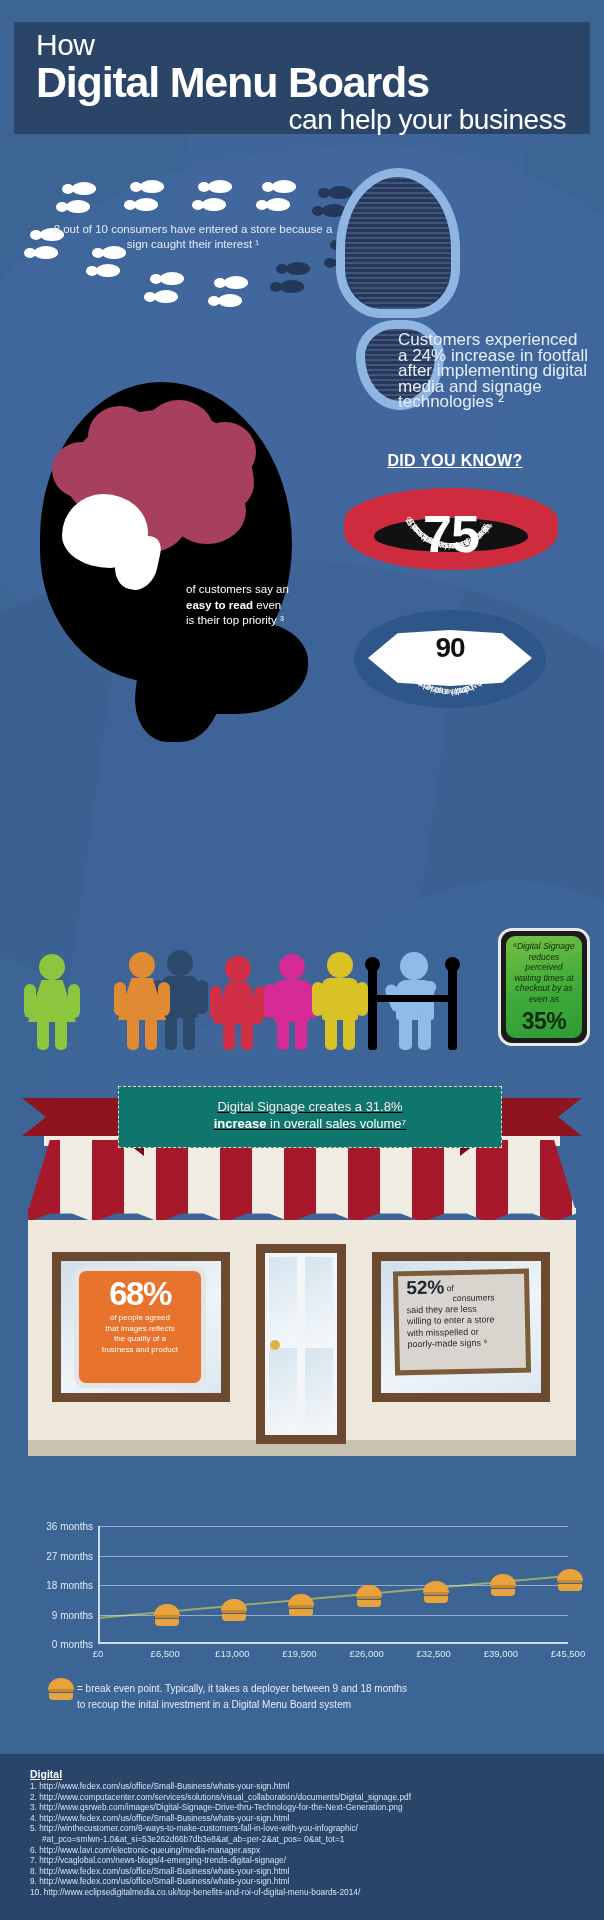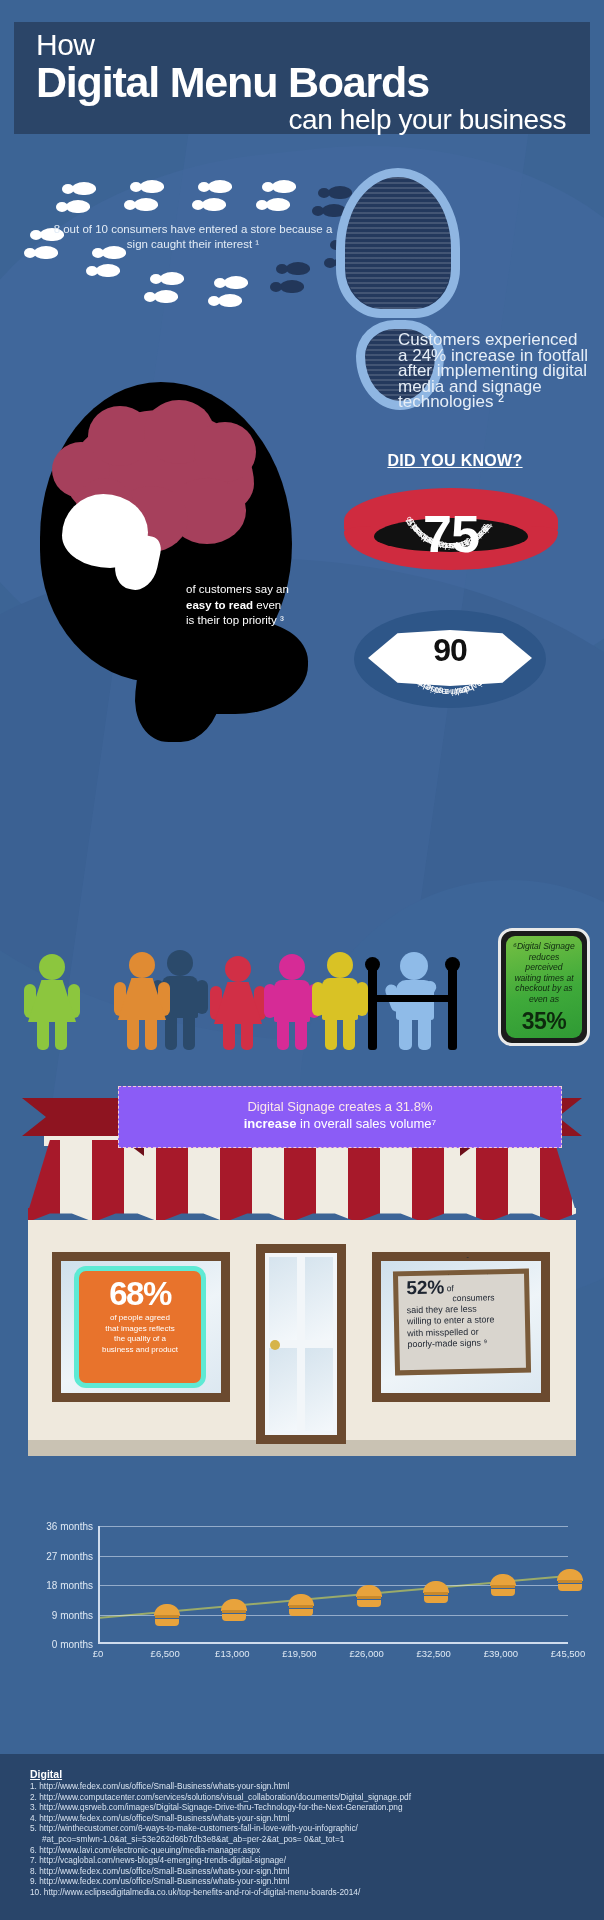--- a/index.html
+++ b/index.html
@@ -100,21 +100,21 @@
   .n75 { position:absolute; left:0; top:0; width:226px; text-align:center; top:22px;
     color:#fff; font-size:52px; font-weight:bold; letter-spacing:-1px; z-index:7; }
 
   
   .eye { position:absolute; left:342px; top:608px; width:216px; height:104px; z-index:5; }
   .eye-bg { position:absolute; left:12px; top:2px; width:192px; height:98px; background:#2e5688;
     border-radius:50%; }
   .eye-white2 { position:absolute; left:26px; top:22px; width:164px; height:56px; background:#fff;
     clip-path:polygon(0 50%, 18% 6%, 50% 0, 82% 6%, 100% 50%, 82% 94%, 50% 100%, 18% 94%); }
   .n90 { position:absolute; left:0; top:24px; width:216px; text-align:center;
-    color:#111; font-size:32px; font-weight:bold; letter-spacing:-1px; z-index:7; }
+    color:#111; font-size:28px; font-weight:bold; letter-spacing:-1px; z-index:7; }
 
   .curve-text { position:absolute; z-index:8; color:#fff; }
   .curve-text span { position:absolute; font-size:9.5px; transform-origin:0 0; white-space:nowrap; }
 
   
   .people { position:absolute; left:0; top:920px; width:604px; height:130px; z-index:5; }
   .person { position:absolute; bottom:0; }
   .p-head { position:absolute; border-radius:50%; }
   .p-body { position:absolute; }
   .post { position:absolute; bottom:0; width:9px; height:84px; background:#000; border-radius:3px; }
@@ -128,22 +128,22 @@
     background:linear-gradient(165deg,#76c043 0%, #3faa3a 55%, #2f9a34 100%);
     text-align:center; padding:5px 4px 0; }
   .ph-txt { color:#102a10; font-size:8.6px; line-height:10.6px; font-style:italic; }
   .ph-pct { color:#0d2a0d; font-size:23px; font-weight:bold; margin-top:3px; letter-spacing:-.5px; }
 
   
   .ribbon-wrap { position:absolute; left:22px; top:1086px; width:560px; height:76px; z-index:6; }
   .rib-tail { position:absolute; top:12px; width:118px; height:38px; background:#8e1420; }
   .rib-tail.l { left:0; clip-path:polygon(0 0,100% 0,100% 100%,0 100%,24px 50%); }
   .rib-tail.r { right:0; clip-path:polygon(0 0,100% 0,calc(100% - 24px) 50%,100% 100%,0 100%); }
-  .rib-main { position:absolute; left:96px; top:0; width:444px; height:62px; background:#8b5cf6;
-    border:1.5px dashed #f2cdd4; text-align:center; padding-top:11px; }
+  .rib-main { position:absolute; left:96px; top:0; width:384px; height:62px; background:#0f766e;
+    border:1.5px dashed #f2cdd4; text-align:center; padding-top:11px;text-decoration:underline; }
   .rib-main .l1 { color:#fbe6ea; font-size:13px; line-height:17px; }
   .rib-main .l2 { color:#fff; font-size:13px; line-height:17px; }
   .rib-main .l2 b { font-weight:bold; }
   .rib-fold { position:absolute; top:50px; width:26px; height:20px; background:#6d0f19; }
   .rib-fold.l { left:96px; clip-path:polygon(0 0,100% 0,100% 100%); }
   .rib-fold.r { left:438px; clip-path:polygon(0 0,100% 0,0 100%); }
 
   
   .store { position:absolute; left:28px; top:1140px; width:548px; height:330px; z-index:4; }
   .awning { position:absolute; left:0; top:0; width:548px; height:72px;
@@ -162,21 +162,21 @@
   .win.r { left:344px; }
   .win-glass { width:100%; height:100%; background:linear-gradient(150deg,#cfe0ec 0%,#eef4f8 55%,#dce8f1 100%); }
   .door { position:absolute; left:228px; top:104px; width:90px; height:200px; background:#6b4a2f; padding:9px; }
   .door-glass { width:100%; height:100%; background:#f2f6f9; display:grid;
     grid-template-columns:1fr 1fr; grid-template-rows:1fr 1fr; gap:8px; padding:4px; }
   .door-pane { background:linear-gradient(150deg,#d6e4ee,#f4f8fb); }
   .knob { position:absolute; left:14px; top:96px; width:10px; height:10px; background:#d6b44a;
     border-radius:50%; }
 
   .sign68 { position:absolute; left:46px; top:126px; width:132px; height:122px; background:#e8732c;
-    border:5px solid #5eead4; border-radius:12px; text-align:center; padding-top:6px; z-index:3; }
+    border:5px solid #e5e5e5; border-radius:12px; text-align:center; padding-top:6px; z-index:3; }
   .s68-p { color:#fff; font-size:33px; font-weight:bold; letter-spacing:-1.5px; line-height:34px; }
   .s68-t { color:#fff; font-size:8px; line-height:10.5px; padding:2px 6px 0; }
 
   .sign52 { position:absolute; left:366px; top:130px; width:136px; height:104px;
     background:#d9d5ce; border:5px solid #7a5b3a; transform:rotate(-1.2deg);
     padding:7px 8px 0; z-index:3; }
   .s52-line { position:absolute; left:50px; top:-18px; width:40px; height:18px;
     border-top:1.5px solid #333; border-left:1.5px solid #333; border-right:1.5px solid #333;
     transform:skewX(0deg); clip-path:polygon(0 100%,50% 0,100% 100%); }
   .s52-top { color:#1d2430; font-size:8.6px; line-height:10px; }
@@ -685,20 +685,26 @@
   <div class="xaxis" id="xaxis">
       <div class="xtick" style="left: 0px;">£0</div>
       <div class="xtick" style="left: 67.1429px;">£6,500</div>
       <div class="xtick" style="left: 134.286px;">£13,000</div>
       <div class="xtick" style="left: 201.429px;">£19,500</div>
       <div class="xtick" style="left: 268.571px;">£26,000</div>
       <div class="xtick" style="left: 335.714px;">£32,500</div>
       <div class="xtick" style="left: 402.857px;">£39,000</div>
       <div class="xtick" style="left: 470px;">£45,500</div>
     </div>
+  <div class="legend">
+    <span class="lg-burger">
+      <span class="b-top"></span><span class="b-mid"></span><span class="b-bot"></span>
+    </span><span>= break even point. Typically, it takes a deployer between 9 and 18 months</span><br>
+    <span style="padding-left:29px;display:inline-block">to recoup the inital investment in a Digital Menu Board system</span>
+  </div>
 </div>
 
 <div class="sources">
   <div class="src-h">Digital</div>
   <div id="src-list">
       <div class="src-li">1. http://www.fedex.com/us/office/Small-Business/whats-your-sign.html</div>
       <div class="src-li">2. http://www.computacenter.com/services/solutions/visual_collaboration/documents/Digital_signage.pdf</div>
       <div class="src-li">3. http://www.qsrweb.com/images/Digital-Signage-Drive-thru-Technology-for-the-Next-Generation.png</div>
       <div class="src-li">4. http://www.fedex.com/us/office/Small-Business/whats-your-sign.html</div>
       <div class="src-li">5. http://winthecustomer.com/6-ways-to-make-customers-fall-in-love-with-you-infographic/</div>

